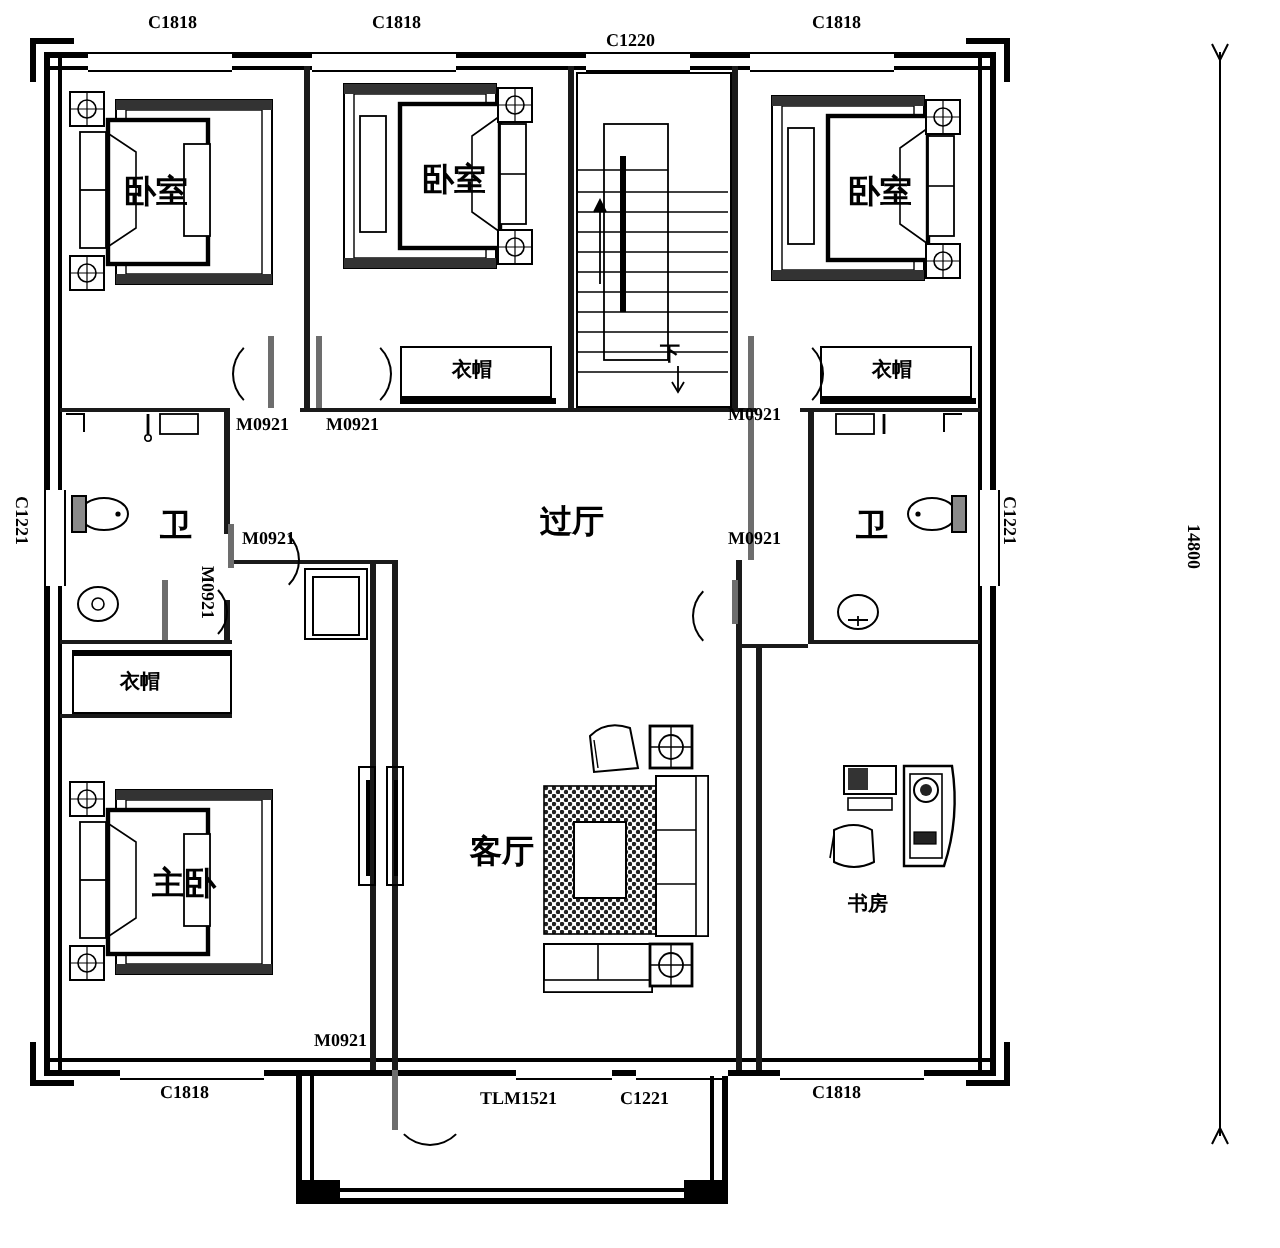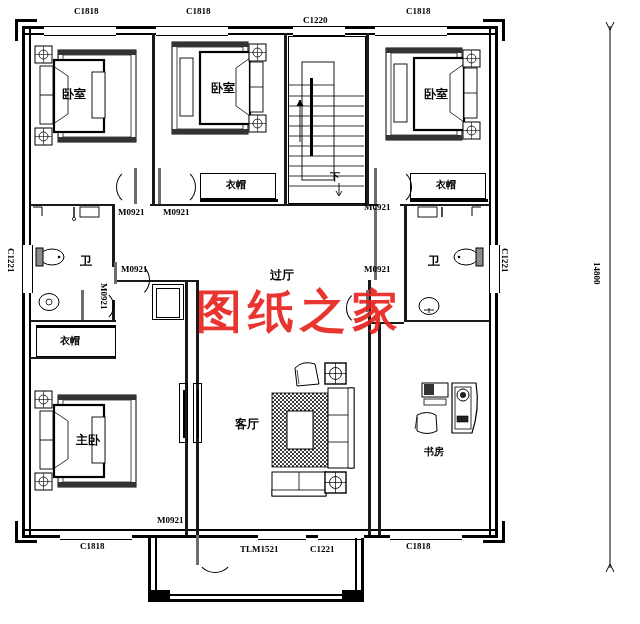--- a/index.html
+++ b/index.html
@@ -6,21 +6,21 @@
   body{width:640px;height:624px;font-family:"Liberation Serif",serif;color:#000;}
   #stage{position:relative;width:640px;height:624px;overflow:hidden;background:#fff;}
 
   
   .wall{position:absolute;background:#000;}
   .thin{position:absolute;background:#1a1a1a;}
   .box{position:absolute;border:1px solid #000;box-sizing:border-box;background:transparent;}
   .dim{position:absolute;font-family:"Liberation Serif",serif;font-weight:bold;font-size:9px;letter-spacing:0px;white-space:nowrap;color:#000;}
   .dimv{position:absolute;font-family:"Liberation Serif",serif;font-weight:bold;font-size:9px;white-space:nowrap;color:#000;
         writing-mode:vertical-rl;text-orientation:mixed;}
-  .rn{position:absolute;font-family:"DejaVu Sans",sans-serif;font-weight:bold;font-size:12px;white-space:nowrap;color:#000;}
+  .rn{position:absolute;font-family:"DejaVu Sans",sans-serif;font-weight:bold;font-size:16px;white-space:nowrap;color:#000;}
   .rnS{font-size:10px;}
   .win{position:absolute;background:#fff;border-top:1.5px solid #000;border-bottom:1.5px solid #000;}
   .winV{position:absolute;background:#fff;border-left:1.5px solid #000;border-right:1.5px solid #000;}
   .swing{position:absolute;border:1px solid #000;border-radius:50%;
          border-right-color:transparent;border-top-color:transparent;border-bottom-color:transparent;}
   .leaf{position:absolute;background:#6d6d6d;}
   svg{position:absolute;overflow:visible;}
   .wm{position:absolute;color:#e8241f;font-family:"DejaVu Sans",sans-serif;font-weight:bold;
       font-size:46px;letter-spacing:6px;white-space:nowrap;
       -webkit-text-stroke:0px;opacity:.92;}
@@ -289,21 +289,21 @@
     <rect x="0" y="0" width="19" height="10" fill="#fff" stroke="#000" stroke-width="0.9"></rect>
     <line x1="24" y1="0" x2="24" y2="10" stroke="#000" stroke-width="1.4"></line>
   </svg>
   <svg style="left:472px;top:207px;width:10px;height:10px;">
     <path d="M9 0 H0 V9" fill="none" stroke="#000" stroke-width="1"></path>
   </svg>
   <div class="swing" style="left:346px;top:290px;width:34px;height:34px;border-width:1px;"></div>
   <div class="leaf" style="left:366px;top:290px;width:3px;height:22px;"></div>
   <div class="dim" style="left:364px;top:264px;">M0921</div>
 
-  <div class="rn" style="left:270px;top:267px;">过厅</div>
+  <div class="rn" style="left:270px;top:251px;">过厅</div>
 
   <svg class="hatch" style="left:58px;top:395px;width:78px;height:92px;">
     <rect x="0" y="0" width="78" height="92" fill="none" stroke="#000" stroke-width="1"></rect>
     <rect x="5" y="5" width="68" height="82" fill="none" stroke="#000" stroke-width="0.7"></rect>
     <rect x="0" y="0" width="78" height="5" fill="#333"></rect>
     <rect x="0" y="87" width="78" height="5" fill="#333"></rect>
   </svg>
   <svg style="left:40px;top:403px;width:66px;height:76px;">
     <rect x="14" y="2" width="50" height="72" fill="#fff" stroke="#000" stroke-width="2.2"></rect>
     <rect x="0" y="8" width="13" height="58" fill="#fff" stroke="#000" stroke-width="0.9"></rect>
@@ -404,15 +404,14 @@
 
   <svg style="left:600px;top:20px;width:20px;height:560px;">
     <g stroke="#000" stroke-width="1" fill="none">
       <line x1="10" y1="6" x2="10" y2="548"></line>
       <path d="M6 2 L10 10 L14 2" fill="none"></path>
       <path d="M6 552 L10 544 L14 552" fill="none"></path>
     </g>
   </svg>
   <div class="dimv" style="left:592px;top:262px;">14800</div>
 
-  <div class="wm" style="left:196px;top:281px;">图纸之家</div>
 
 </div>
 
 </body></html>

